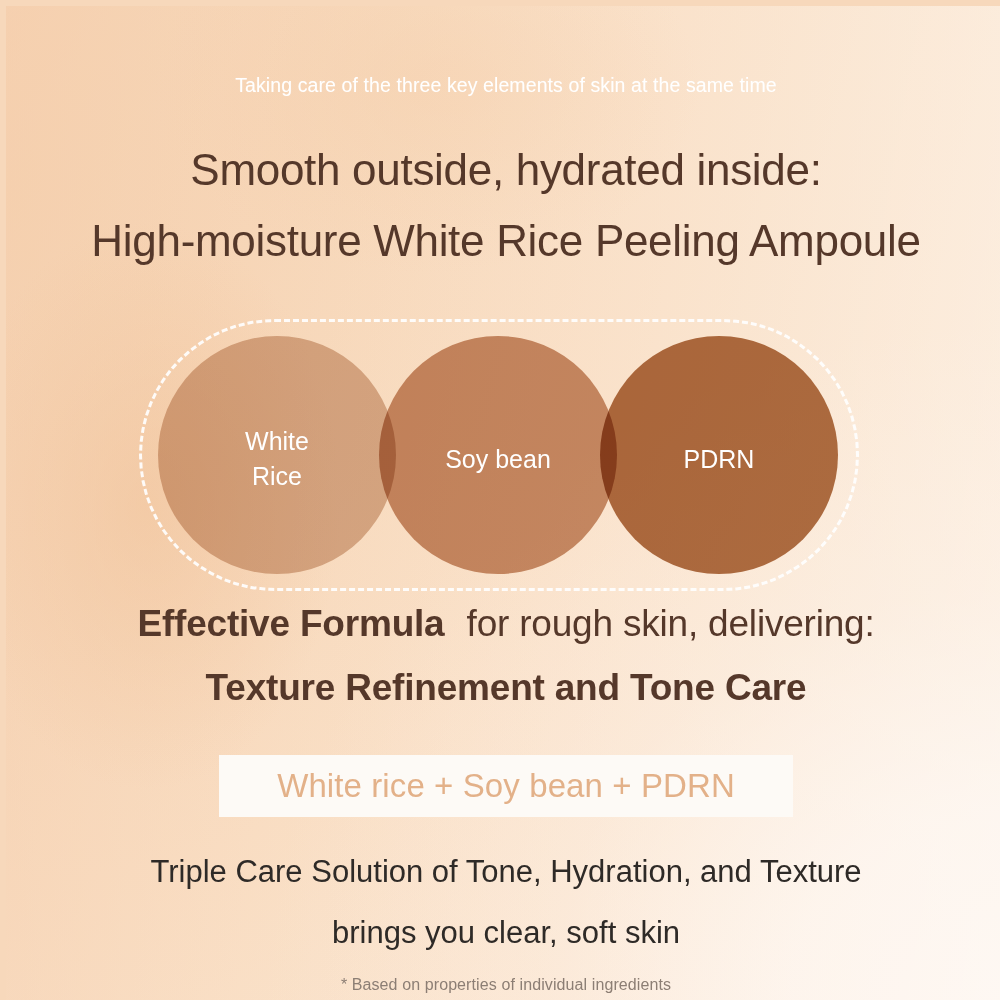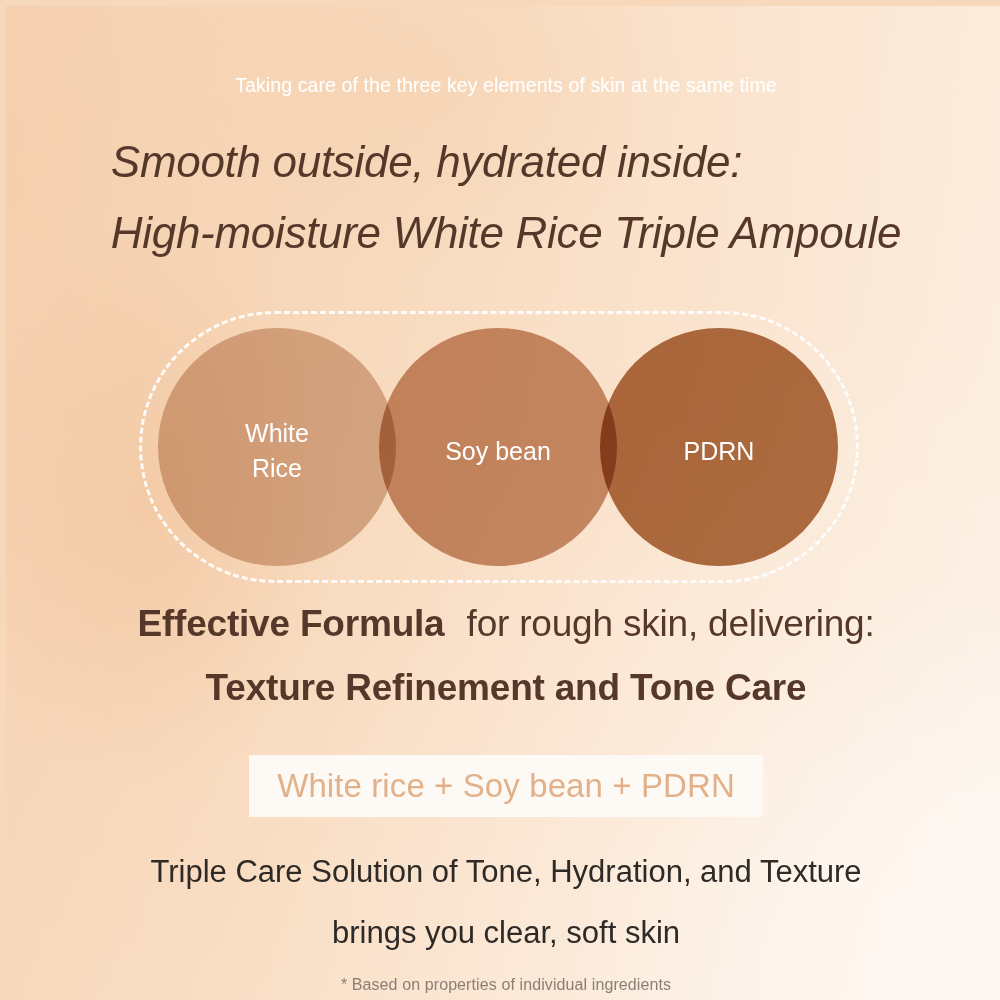--- a/index.html
+++ b/index.html
@@ -67,28 +67,27 @@
     letter-spacing: 0.1px;
     color: #ffffff;
     text-align: center;
     font-weight: 400;
     line-height: 1.3;
     text-shadow: 0 0 1px rgba(255,255,255,0.35);
   }
 
   
   .headline {
-    margin-top: 17px;
-    text-align: left;
+    margin-top: 25px;
+    text-align: center;
     color: #55382a;
     font-size: 44px;
     font-weight: 400;
     line-height: 1.34;
     letter-spacing: -0.3px;
-    font-style: italic;
   }
   .headline .hl-line { display: block; white-space: nowrap; }
 
   
   .venn-wrap {
     position: relative;
     margin-top: 30px;
     width: 740px;
     height: 282px;
   }
@@ -165,21 +164,21 @@
     letter-spacing: -0.2px;
   }
   .formula-line { display: block; white-space: nowrap; }
   .f-strong { font-weight: 700; }
   .f-reg { font-weight: 400; }
   .formula-line-2 { font-weight: 700; }
 
   
   .banner {
     margin-top: 28px;
-    width: 514px;
+    width: 574px;
     height: 65px;
     background: #fdfaf6;
     display: flex;
     align-items: center;
     justify-content: center;
   }
   .banner-text {
     color: #e3b189;
     font-size: 33px;
     font-weight: 400;
@@ -214,21 +213,21 @@
   <div class="bg-warm-left"></div>
   <div class="bg-warm-top"></div>
 </div>
 
 <div class="page">
 
   <div class="eyebrow">Taking care of the three key elements of skin at the same time</div>
 
   <h1 class="headline">
     <span class="hl-line">Smooth outside, hydrated inside:</span>
-    <span class="hl-line">High-moisture White Rice Triple Ampoule</span>
+    <span class="hl-line">High-moisture White Rice Peeling Ampoule</span>
   </h1>
 
   <div class="venn-wrap">
     <div class="venn-outline"></div>
 
     <div class="venn-circles">
       <div class="circle circle-1" style="background: rgb(217, 189, 168);"></div>
       <div class="circle circle-2" style="background: rgb(199, 150, 119);"></div>
       <div class="circle circle-3" style="background: rgb(174, 115, 73);"></div>
     </div>

